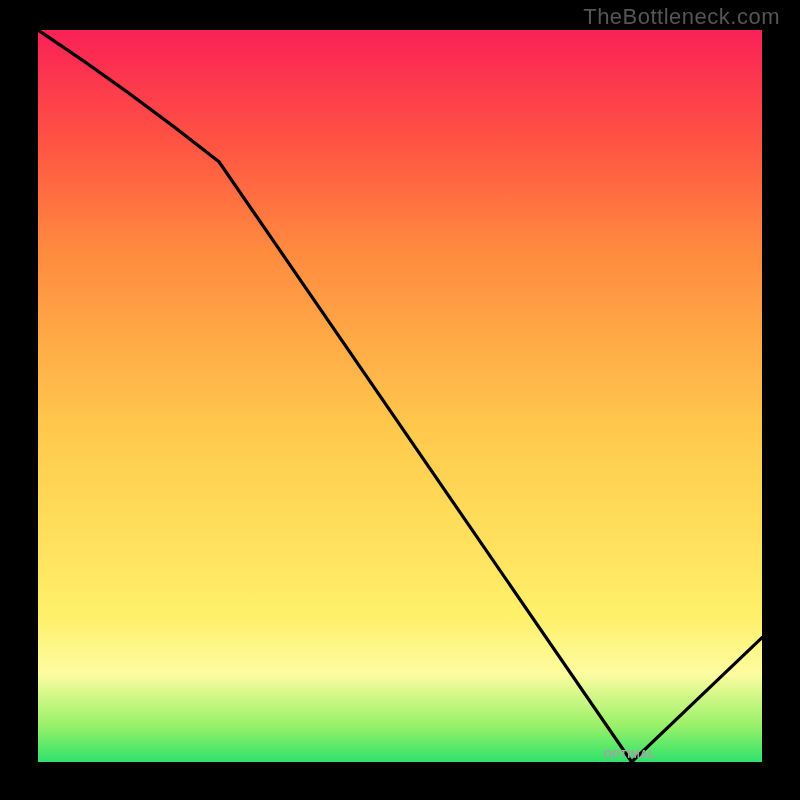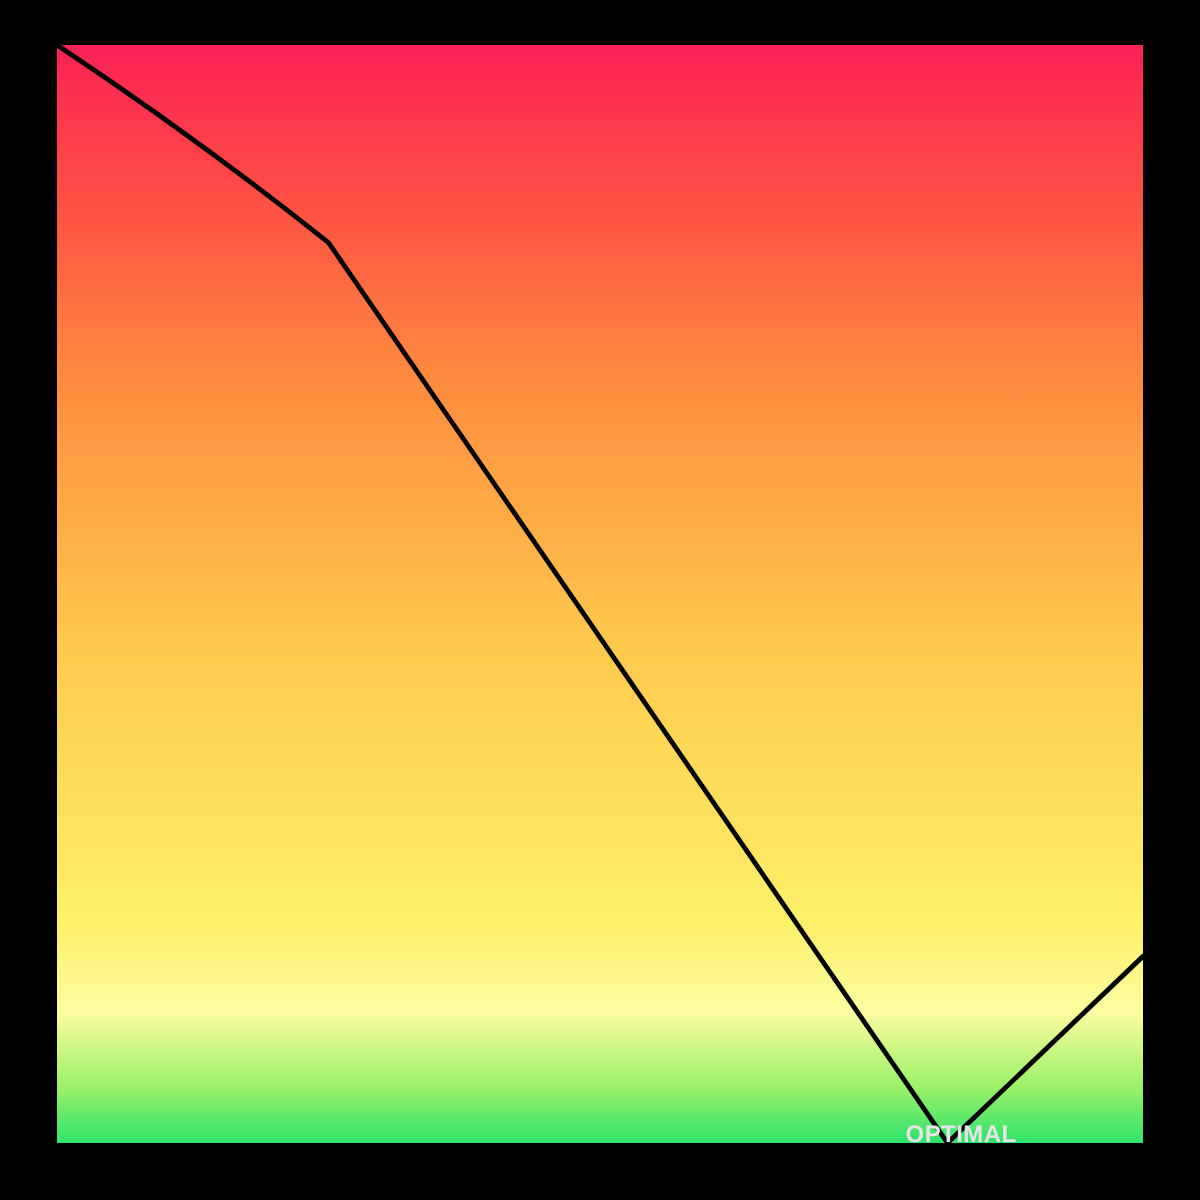--- a/index.html
+++ b/index.html
@@ -35,32 +35,33 @@
     height: 732px;
     overflow: hidden;
   }
   .plot svg {
     display: block;
     width: 100%;
     height: 100%;
   }
   .optimal-label {
     position: absolute;
-    color: #e5e5e5;
-    font-size: 16px;
+    color: #a3a3a3;
+    font-size: 11px;
     font-weight: 700;
     letter-spacing: 0.3px;
     white-space: nowrap;
     user-select: none;
   }
 </style>
 </head>
 <body>
 
 <div class="stage">
+  <div class="watermark">TheBottleneck.com</div>
 
   <div class="plot">
     <svg viewBox="0 0 724 732" preserveAspectRatio="none">
       <defs>
         <linearGradient id="bg-grad" x1="0" y1="1" x2="0" y2="0">
           <stop offset="0%" stop-color="#2fe26c"></stop>
           <stop offset="5%" stop-color="#99f168"></stop>
           <stop offset="12%" stop-color="#fdfca0"></stop>
           <stop offset="20%" stop-color="#fff06a"></stop>
           <stop offset="45%" stop-color="#ffca4d"></stop>

